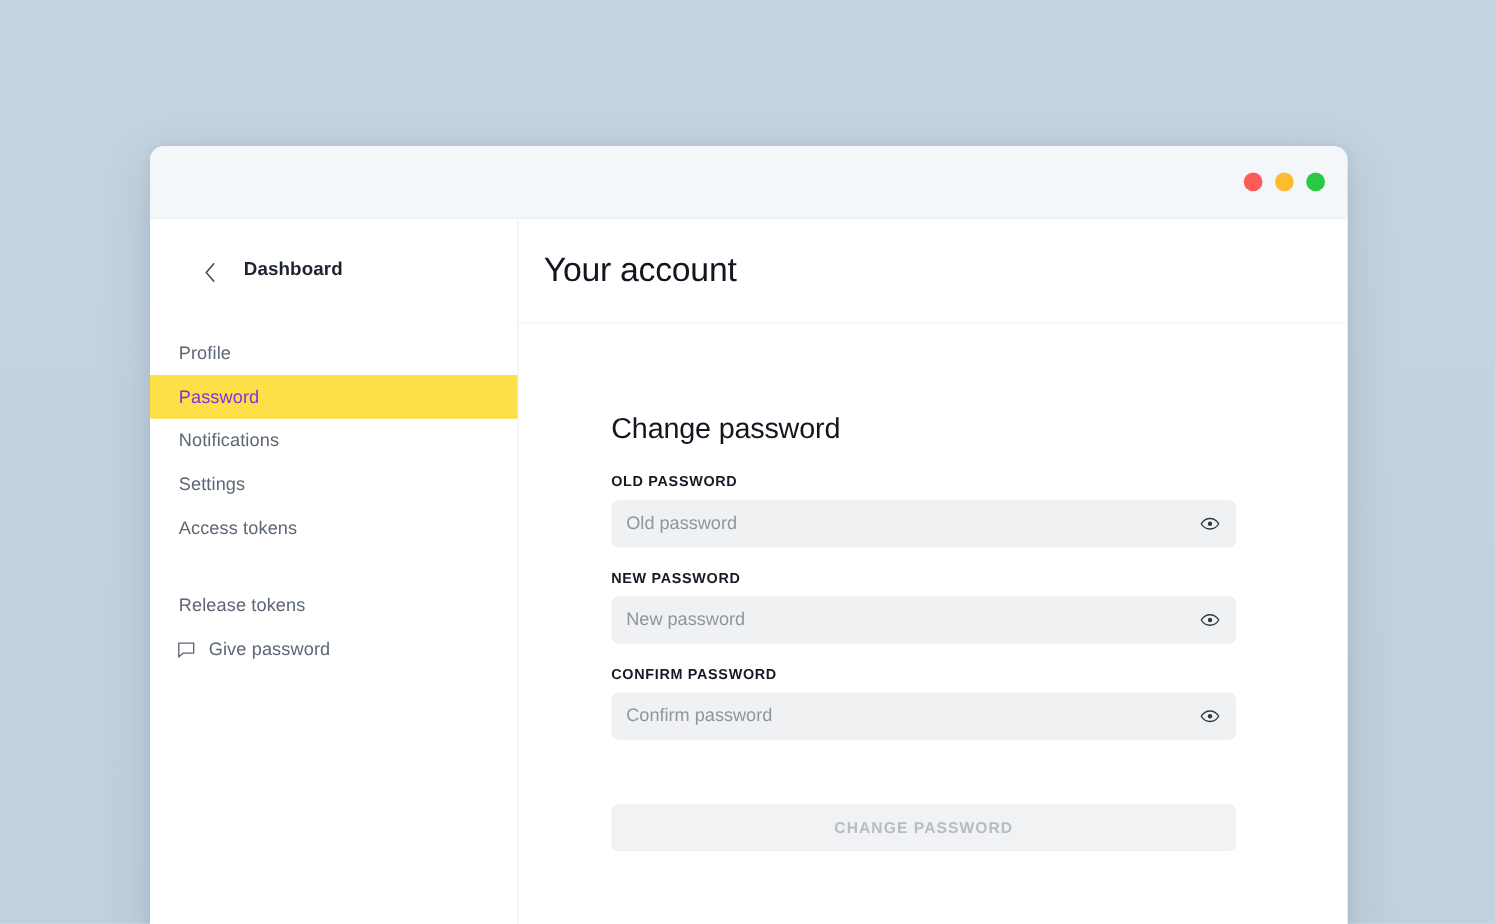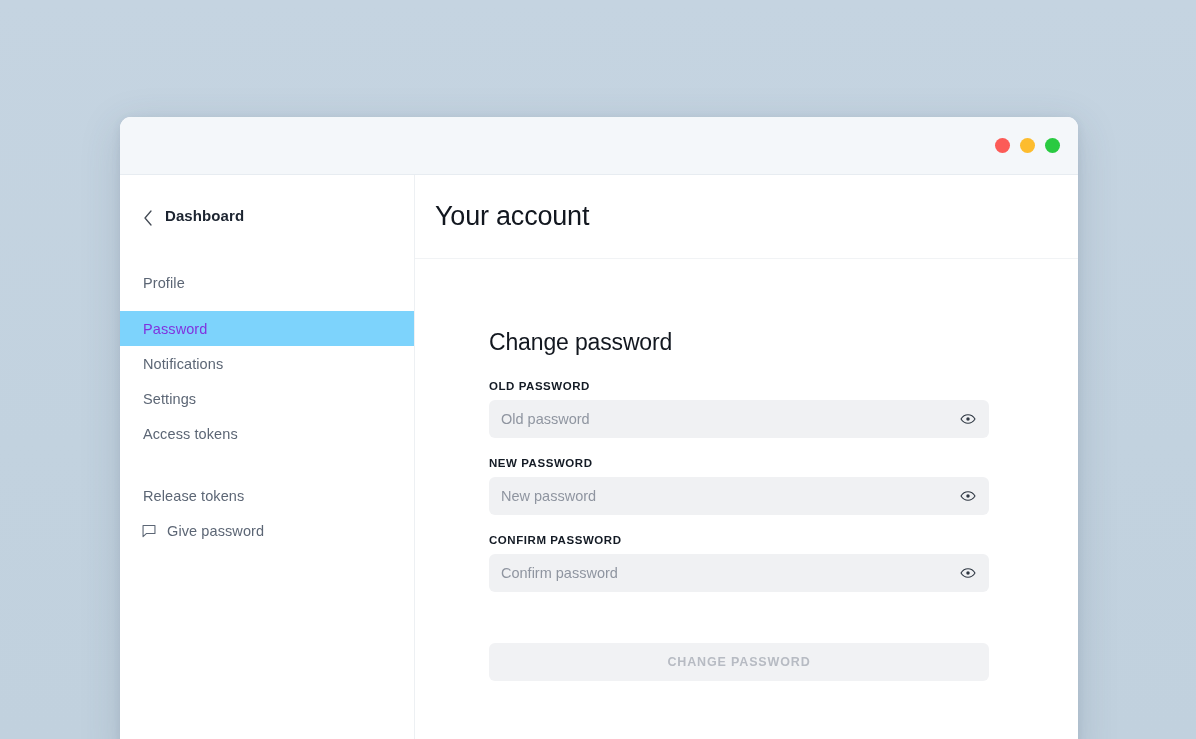--- a/index.html
+++ b/index.html
@@ -76,25 +76,26 @@
     flex: 0 0 295px;
     background: #ffffff;
     border-right: 1px solid #edf0f3;
     padding-top: 26px;
     position: relative;
   }
 
   #back-link {
     display: flex;
     align-items: center;
-    gap: 12px;
+    gap: 22px;
     padding: 0 0 0 23px;
     height: 28px;
     cursor: pointer;
     margin-bottom: 36px;
+    margin-left: 20px;
   }
 
   #back-link .chevron-left {
     width: 10px;
     height: 10px;
     flex: 0 0 10px;
     display: block;
     color: #444b55;
   }
 
@@ -286,21 +287,21 @@
               <path d="M8 1L2 8l6 7" stroke="currentColor" stroke-width="1.3" stroke-linecap="round" stroke-linejoin="round"></path>
             </svg>
           </span>
           <span class="back-label">Dashboard</span>
         </div>
 
         <div class="nav-group">
           <button class="nav-item">
             <span>Profile</span>
           </button>
-          <button class="nav-item active" style="color: rgb(128, 51, 222); background: #7dd3fc; margin-top: 11px;">
+          <button class="nav-item active" style="color: rgb(128, 51, 222); background: #fde047;">
             <span>Password</span>
           </button>
           <button class="nav-item">
             <span>Notifications</span>
           </button>
           <button class="nav-item">
             <span>Settings</span>
           </button>
           <button class="nav-item">
             <span>Access tokens</span>

